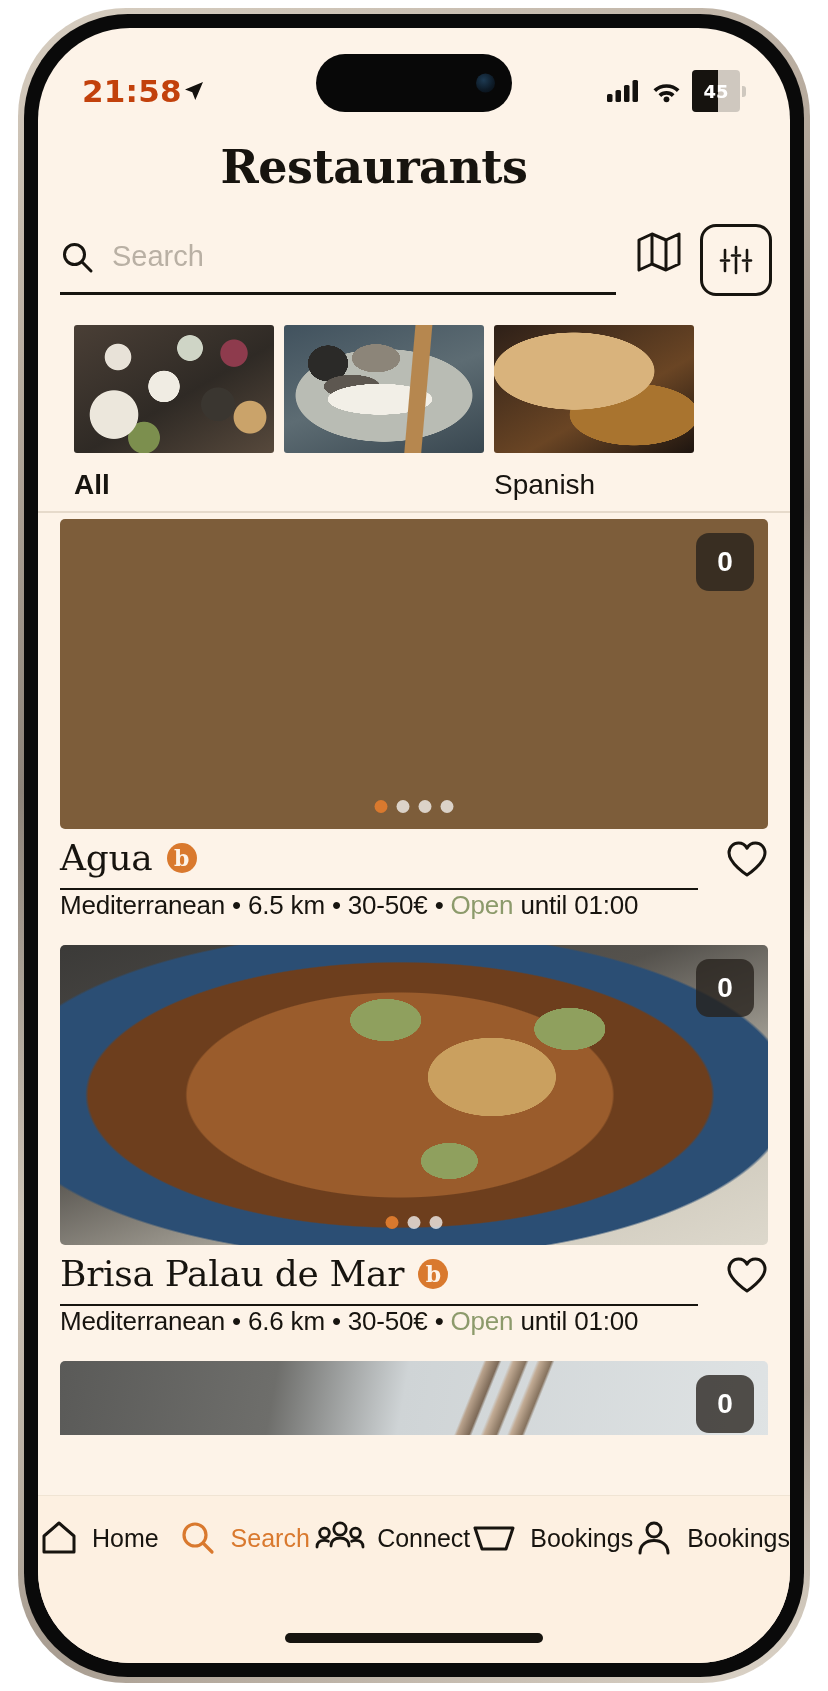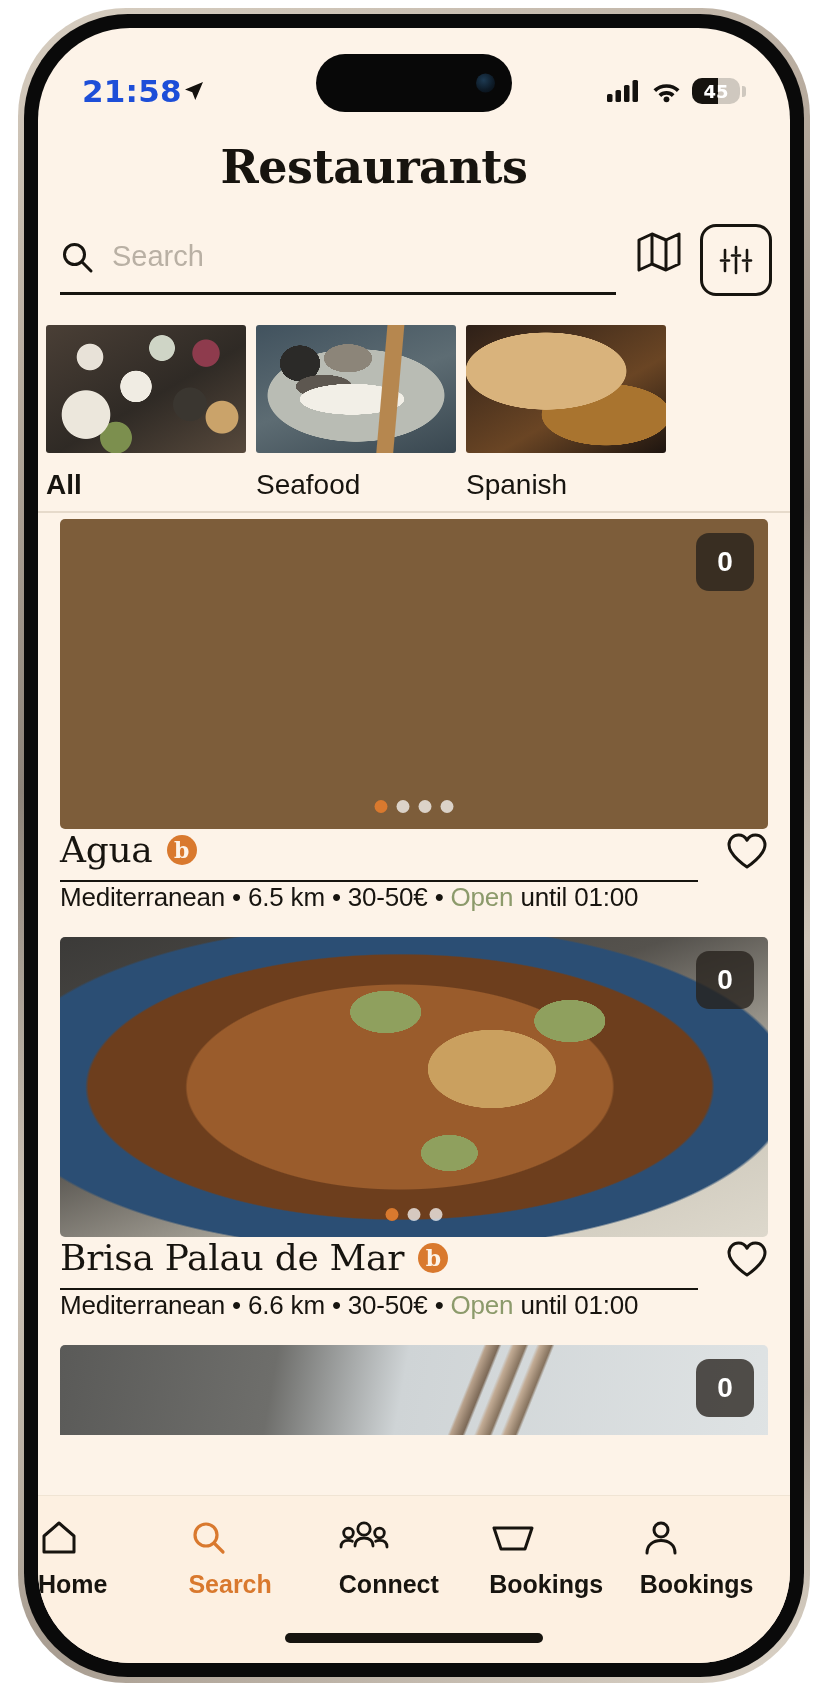--- a/index.html
+++ b/index.html
@@ -44,21 +44,21 @@
   .statusbar {
     position: absolute; left: 0; top: 0;
     width: 752px; height: 98px;
     display: flex; align-items: center;
     justify-content: space-between;
     padding: 28px 44px 0 44px;
     z-index: 30;
   }
   .status-time {
     font-family: "DejaVu Sans", sans-serif;
-    font-size: 31px; font-weight: 700; color: #1d4ed8;
+    font-size: 31px; font-weight: 700; color: #c2410c;
     letter-spacing: 0.2px;
     display: flex; align-items: center; 
   }
   .status-right { display: flex; align-items: center; gap: 10px; }
 
   .dynamic-island {
     position: absolute;
     left: 50%; transform: translateX(-50%);
     top: 26px;
     width: 196px; height: 58px;
@@ -109,21 +109,21 @@
     display: flex; align-items: center; justify-content: center;
     margin-left: 12px;
     background: transparent;
   }
 
   
   .cat-strip {
     position: absolute; top: 297px; left: 0;
     width: 752px; height: 188px;
     display: flex; gap: 10px;
-    padding-left: 8px;
+    padding-left: 36px;
     overflow: hidden;
   }
   .cat {
     width: 200px; flex: 0 0 200px;
     position: relative;
   }
   .cat-thumb {
     width: 200px; height: 128px;
     border-radius: 3px;
     overflow: hidden;
@@ -218,21 +218,21 @@
   .dots {
     position: absolute; bottom: 16px; left: 50%;
     transform: translateX(-50%);
     display: flex; gap: 9px;
   }
   .dot { width: 13px; height: 13px; border-radius: 50%; background: rgba(255,255,255,0.72); }
   .dot.active { background: #d9792e; }
 
   .card-titlerow {
     display: flex; align-items: center; justify-content: space-between;
-    padding-top: 0;
+    padding-top: 8px;
   }
   .card-title {
     display: flex; align-items: center; gap: 14px;
     font-family: "DejaVu Serif", serif;
     font-size: 36px; color: #17140f; font-weight: 400;
     letter-spacing: -0.3px;
     padding-bottom: 10px;
     border-bottom: 2px solid #17140f;
     flex: 1;
     margin-right: 28px;
@@ -294,22 +294,22 @@
     position: absolute; left: 0; bottom: 0;
     width: 752px; height: 168px;
     background: #fdf0e1;
     border-top: 1px solid #f0e4d4;
     display: flex; align-items: flex-start;
     padding-top: 22px;
     z-index: 20;
   }
   .tab {
     flex: 1;
-    display: flex; flex-direction: column;
-    gap: 12px; font-weight: bold;
+    display: flex; 
+    align-items: center; gap: 12px;
   }
   .tab-label {
     font-size: 25px; color: #17140f;
     font-family: "Liberation Sans", sans-serif;
   }
   .tab.active .tab-label { color: #d9792e; }
   .home-indicator {
     position: absolute; left: 50%; transform: translateX(-50%);
     bottom: 20px; width: 258px; height: 10px;
     border-radius: 6px; background: #17140f;
@@ -338,21 +338,21 @@
           <rect x="8.5" y="11" width="5.5" height="12" rx="1.6" fill="#14110e"></rect>
           <rect x="17" y="6" width="5.5" height="17" rx="1.6" fill="#14110e"></rect>
           <rect x="25.5" y="1" width="5.5" height="22" rx="1.6" fill="#14110e"></rect>
         </svg>
         <svg width="31" height="24" viewBox="0 0 31 24">
           <path d="M15.5 5.2c5 0 9.6 1.9 13 5l-2.6 2.7c-2.8-2.6-6.5-4.1-10.4-4.1S7.9 10.3 5.1 12.9L2.5 10.2c3.4-3.1 8-5 13-5z" fill="#14110e"></path>
           <path d="M15.5 12.1c3.1 0 5.9 1.2 8 3.1l-2.7 2.7c-1.4-1.3-3.3-2.1-5.3-2.1s-3.9.8-5.3 2.1L7.5 15.2c2.1-1.9 4.9-3.1 8-3.1z" fill="#14110e"></path>
           <circle cx="15.5" cy="20.3" r="2.9" fill="#14110e"></circle>
         </svg>
         <div style="position:relative;display:flex;align-items:center;">
-          <div style="width:48px;height:26px;border-radius:10px;background:#cfc8bf;position:relative;overflow:hidden;">
+          <div style="width:48px;height:42px;border-radius:4px;background:#cfc8bf;position:relative;overflow:hidden;">
             <div style="position:absolute;left:0;top:0;bottom:0;width:26px;background:#16130f;"></div>
             <div style="position:absolute;inset:0;display:flex;align-items:center;justify-content:center;font-family:'DejaVu Sans',sans-serif;font-size:18px;font-weight:700;color:#ffffff;mix-blend-mode:normal;">
               <span>45</span>
             </div>
           </div>
           <div style="width:4px;height:11px;background:#cfc8bf;border-radius:0 3px 3px 0;margin-left:2px;"></div>
         </div>
       </div>
     </div>
 
@@ -396,21 +396,20 @@
       <div class="cat active">
         <div class="cat-thumb">
             <div class="food-all"></div>
           </div>
         <div class="cat-label">All</div>
       </div>
       <div class="cat">
         <div class="cat-thumb">
             <div class="food-fish"></div>
           </div>
-        <div class="cat-label">Seafood</div>
       </div>
       <div class="cat">
         <div class="cat-thumb">
             <div class="food-bread"></div>
           </div>
         <div class="cat-label">Spanish</div>
       </div>
     </div>
     <div class="strip-divider"></div>
 

